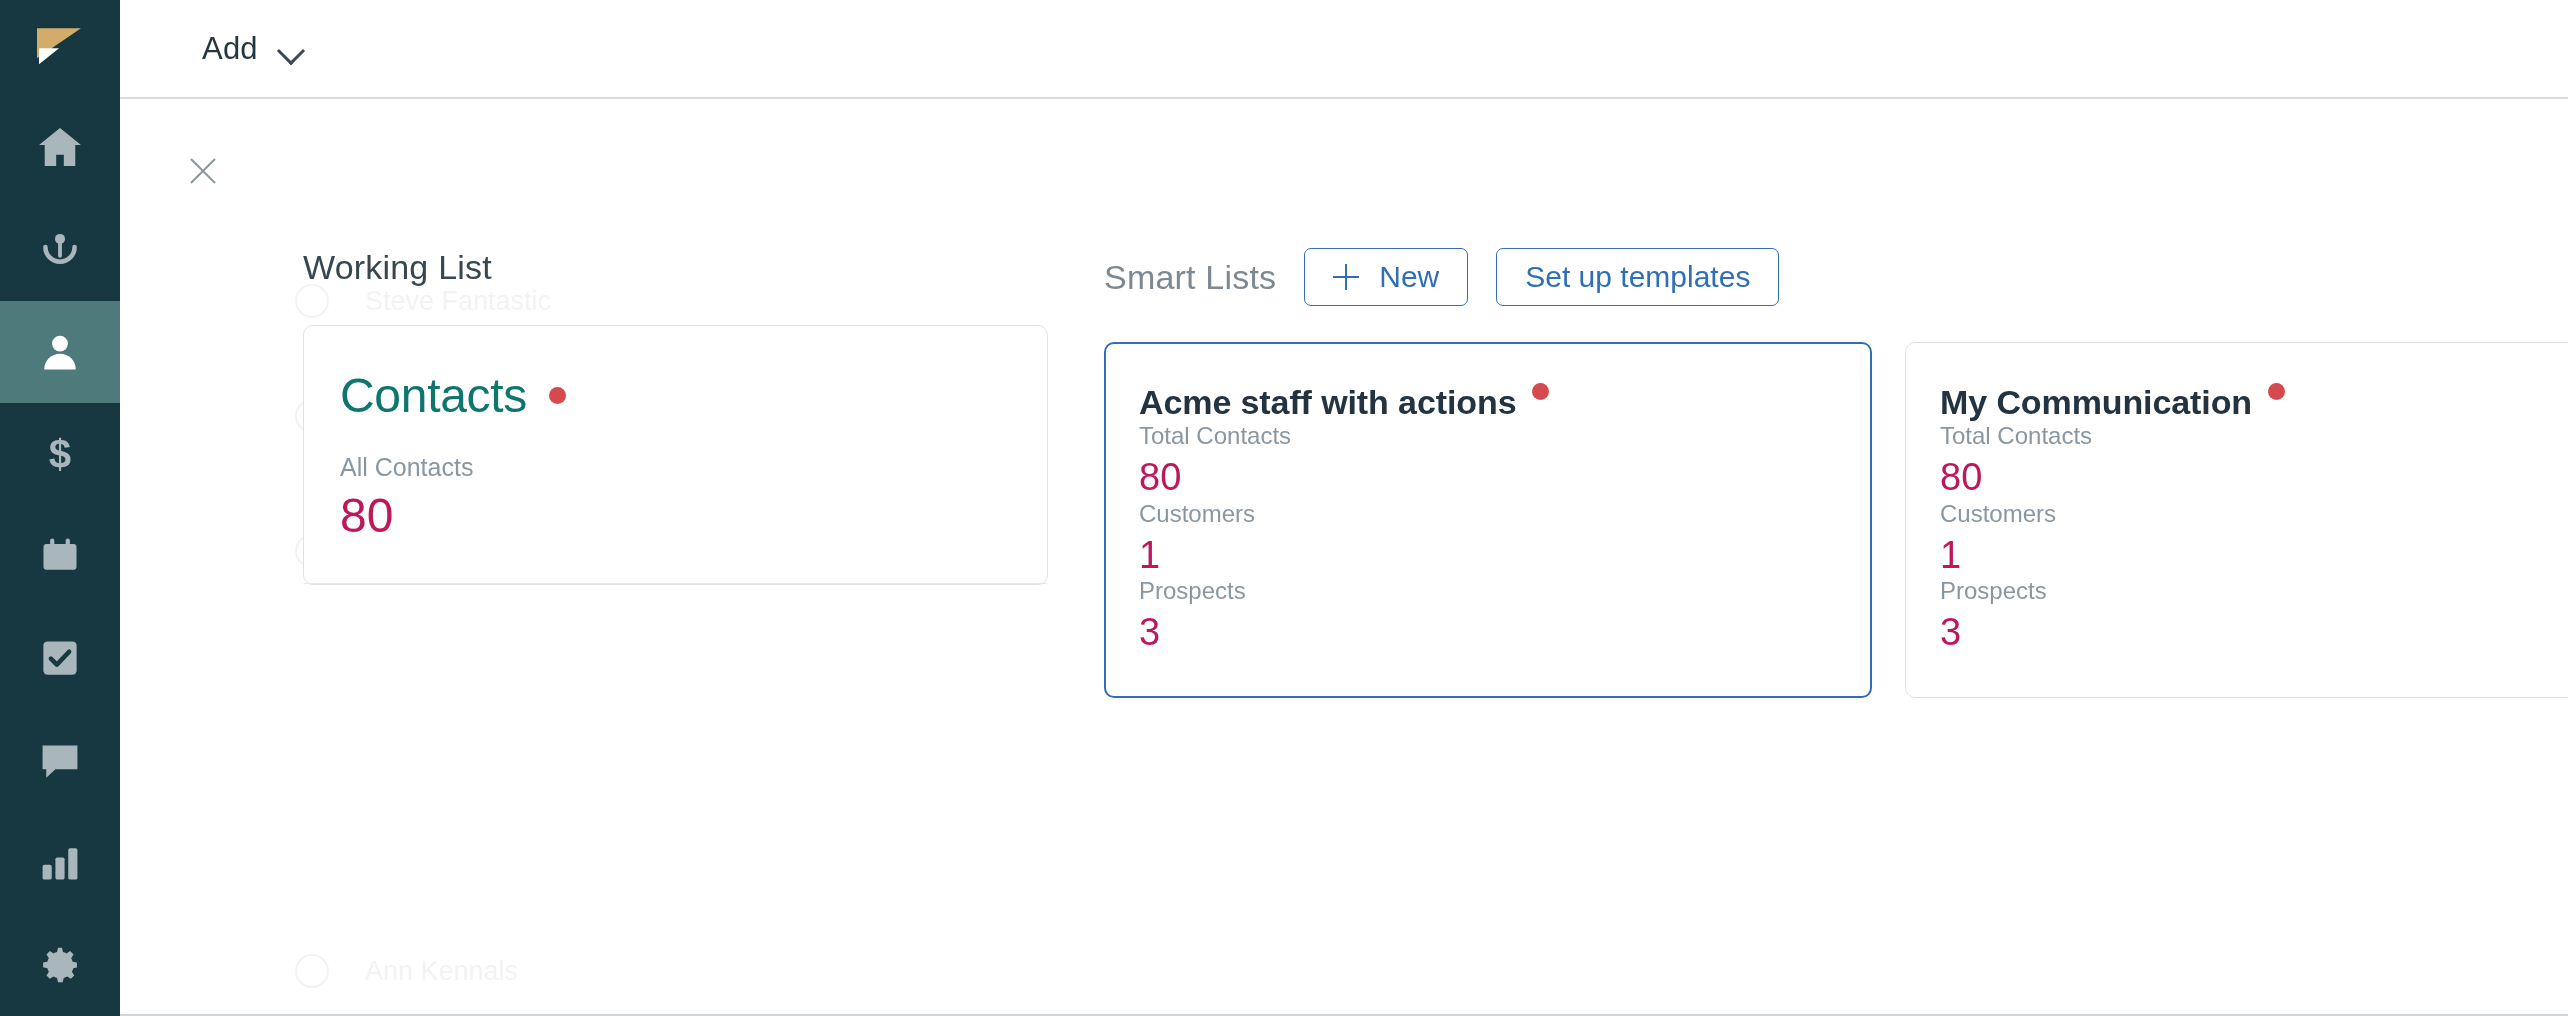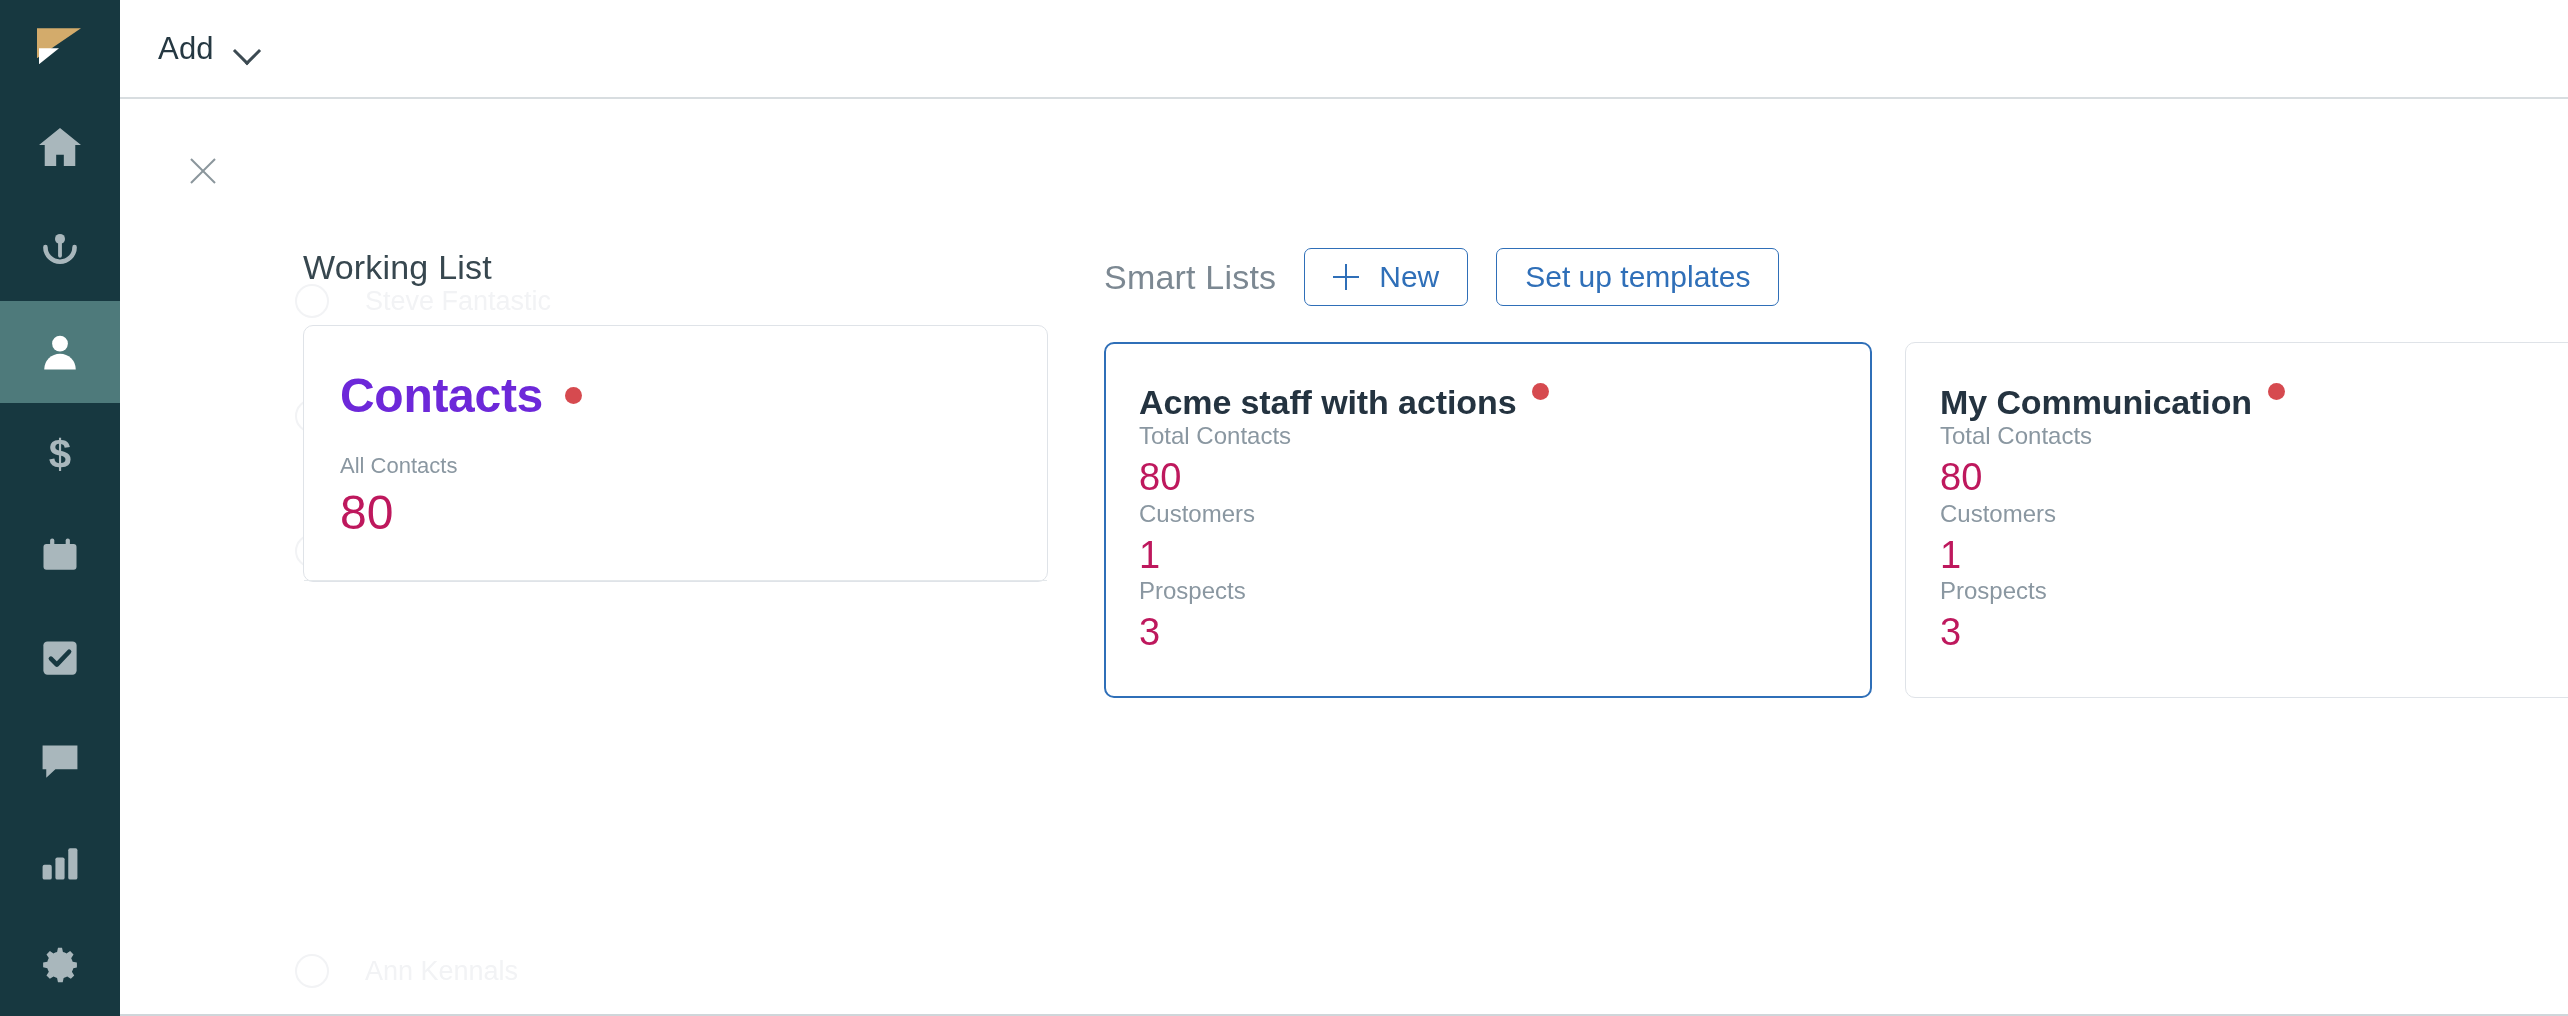--- a/index.html
+++ b/index.html
@@ -82,21 +82,21 @@
     flex-direction: column;
     overflow: hidden;
   }
 
   .topbar {
     height: 99px;
     flex: 0 0 99px;
     border-bottom: 2px solid #d8dde0;
     display: flex;
     align-items: center;
-    padding-left: 28px;
+    padding-left: 72px;
     background: #fff;
     position: relative;
     z-index: 3;
   }
   .add-menu {
     display: flex;
     align-items: center;
     gap: 20px;
     cursor: pointer;
     padding: 6px 10px;
@@ -207,33 +207,33 @@
   }
   .wl-card-top { padding: 42px 36px 40px 36px; }
   .wl-name-row {
     display: flex;
     align-items: center;
     gap: 22px;
     margin-bottom: 30px;
   }
   .wl-name {
     font-size: 48px;
-    font-weight: 700;
-    color: #6d28d9;
+    font-weight: 400;
+    color: #0f766e;
     letter-spacing: -.3px;
   }
   .dot {
     width: 17px; height: 17px;
     border-radius: 50%;
     background: #d64a4f;
     display: inline-block;
     flex: 0 0 17px;
   }
   .stat-label {
-    font-size: 22px;
+    font-size: 25px;
     color: #8a97a1;
     margin-bottom: 6px;
   }
   .stat-value {
     font-size: 48px;
     color: #be185d;
     font-weight: 400;
     line-height: 1.15;
   }
   .wl-divider { height: 1px; background: #e4e8eb; }

